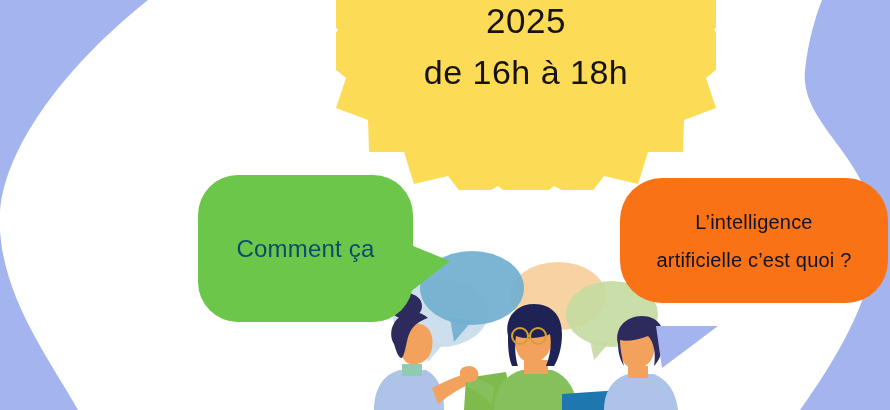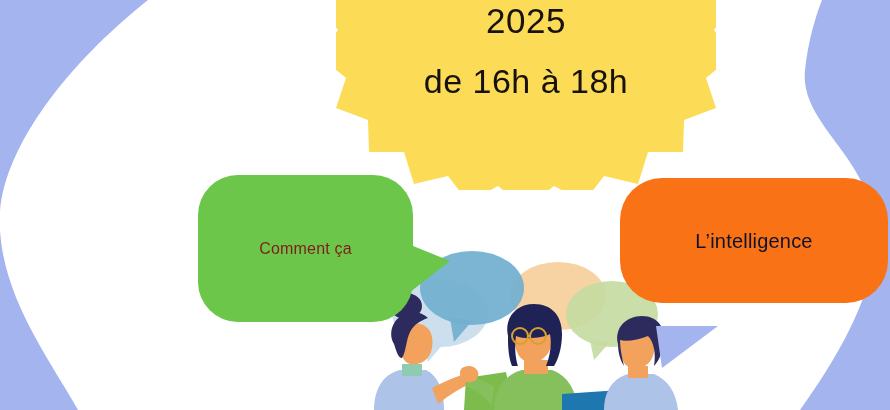--- a/index.html
+++ b/index.html
@@ -51,21 +51,20 @@
   }
   .burst-line-1 {
     font-size: 35px;
     line-height: 50px;
     letter-spacing: 0.5px;
   }
   .burst-line-2 {
     font-size: 34px;
     line-height: 52px;
     letter-spacing: 0.5px;
-    margin-top: 9px;
   }
 
   
   .bubble {
     position: absolute;
     z-index: 6;
   }
   .bubble-body {
     position: absolute;
     border-radius: 40px;
@@ -80,22 +79,22 @@
   }
 
   
   #bubble-green { left: 198px; top: 175px; width: 250px; height: 155px; }
   #bubble-green .bubble-body {
     left: 0; top: 0;
     width: 215px; height: 147px;
     background: #6CC649;
   }
   #bubble-green .bubble-line {
-    color: #7f1d1d;
-    font-size: 16px;
+    color: #0c4a6e;
+    font-size: 24px;
     line-height: 35px;
     letter-spacing: 0.2px;
   }
   #bubble-green .tail {
     position: absolute;
     left: 198px;
     top: 64px;
     width: 0; height: 0;
     border-left: 54px solid #6CC649;
     border-top: 22px solid transparent;
@@ -231,17 +230,18 @@
     <div class="tail"></div>
     <div class="bubble-body">
       <div class="bubble-line">Comment ça</div>
     </div>
   </div>
 
   <div class="bubble" id="bubble-blue">
     <div class="tail"></div>
     <div class="bubble-body">
       <div class="bubble-line">L’intelligence</div>
+      <div class="bubble-line">artificielle c’est quoi ?</div>
     </div>
   </div>
 
   <span class="visually-hidden">Affiche conference intelligence artificielle</span>
 </div>
 
 </body></html>

